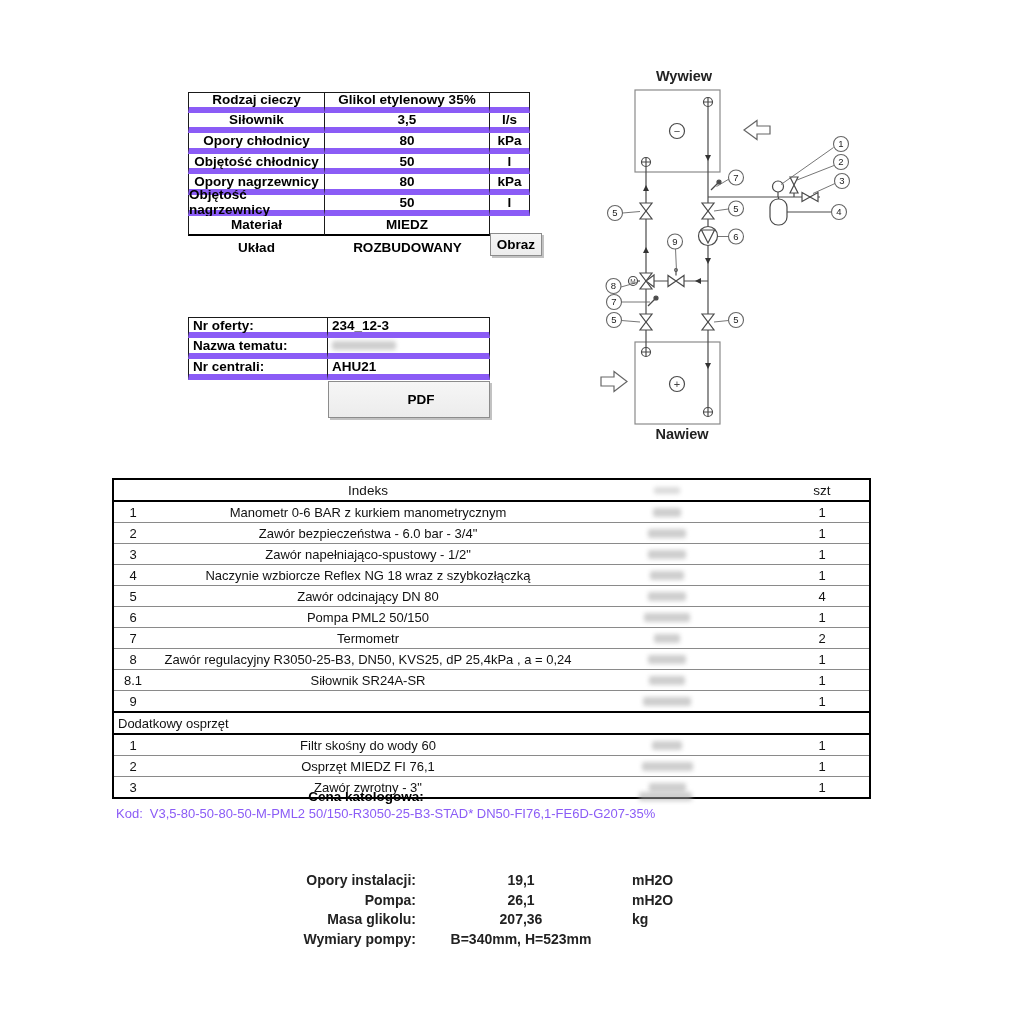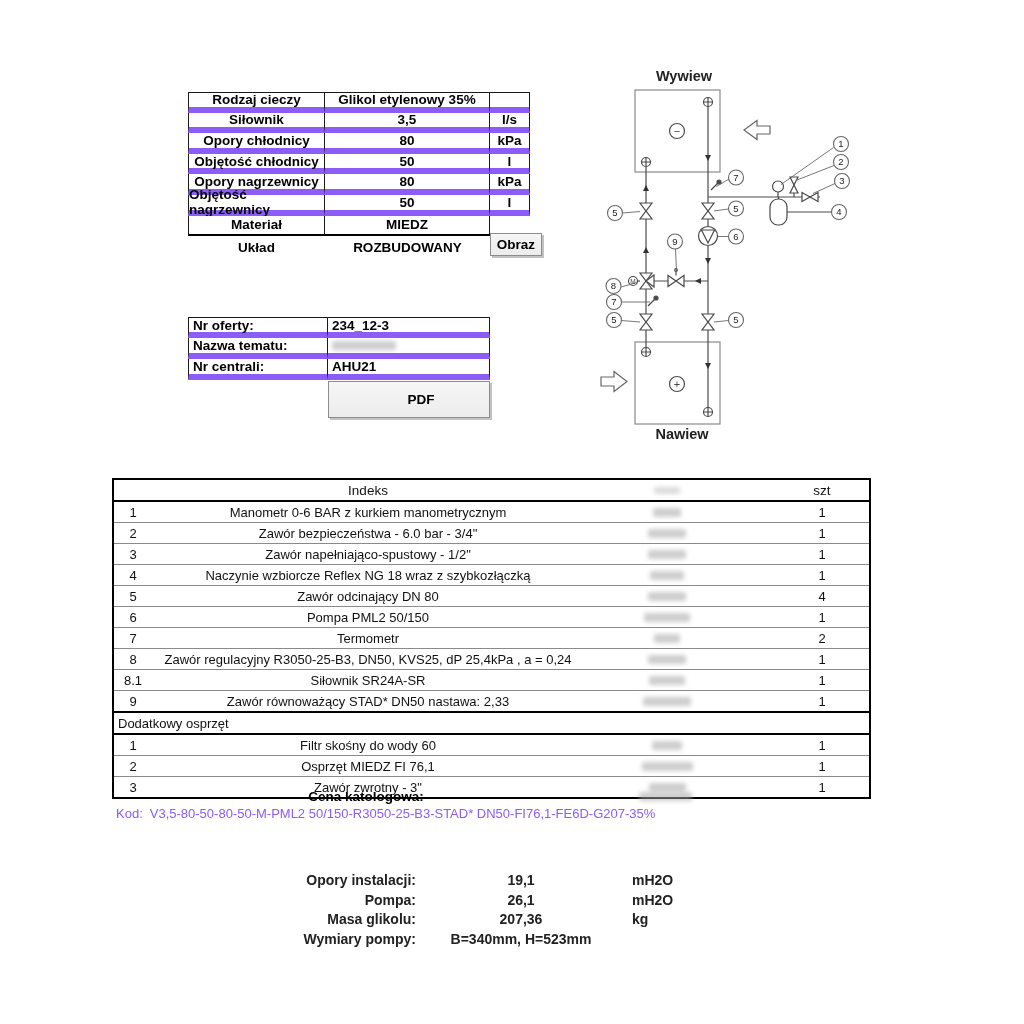--- a/index.html
+++ b/index.html
@@ -357,21 +357,20 @@
     <div class="pt-row">
       <div class="c-no">8.1</div>
       <div class="c-desc">Siłownik SR24A-SR</div>
       <div class="c-price">
           <span class="redact" style="width:36px"></span>
         </div>
       <div class="c-qty">1</div>
     </div>
     <div class="pt-row">
       <div class="c-no">9</div>
-      <div class="c-desc">Zawór równoważący STAD* DN50 nastawa: 2,33</div>
       <div class="c-price">
           <span class="redact" style="width:48px"></span>
         </div>
       <div class="c-qty">1</div>
     </div>
   </div>
 
   <div class="pt-section">Dodatkowy osprzęt</div>
 
   <div class="group">

